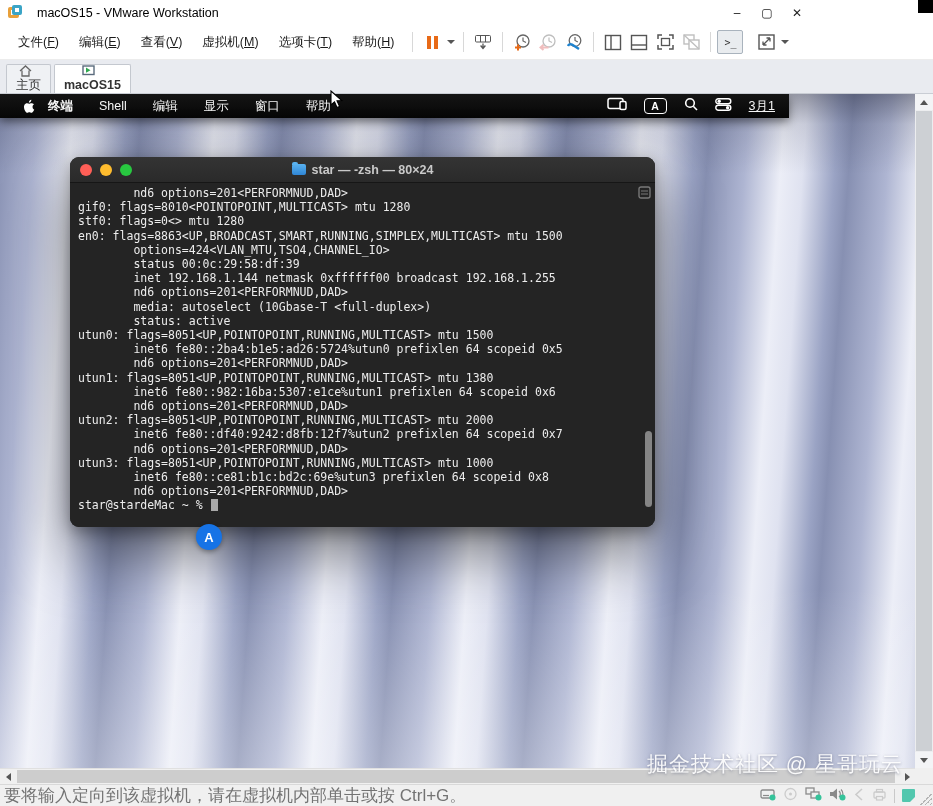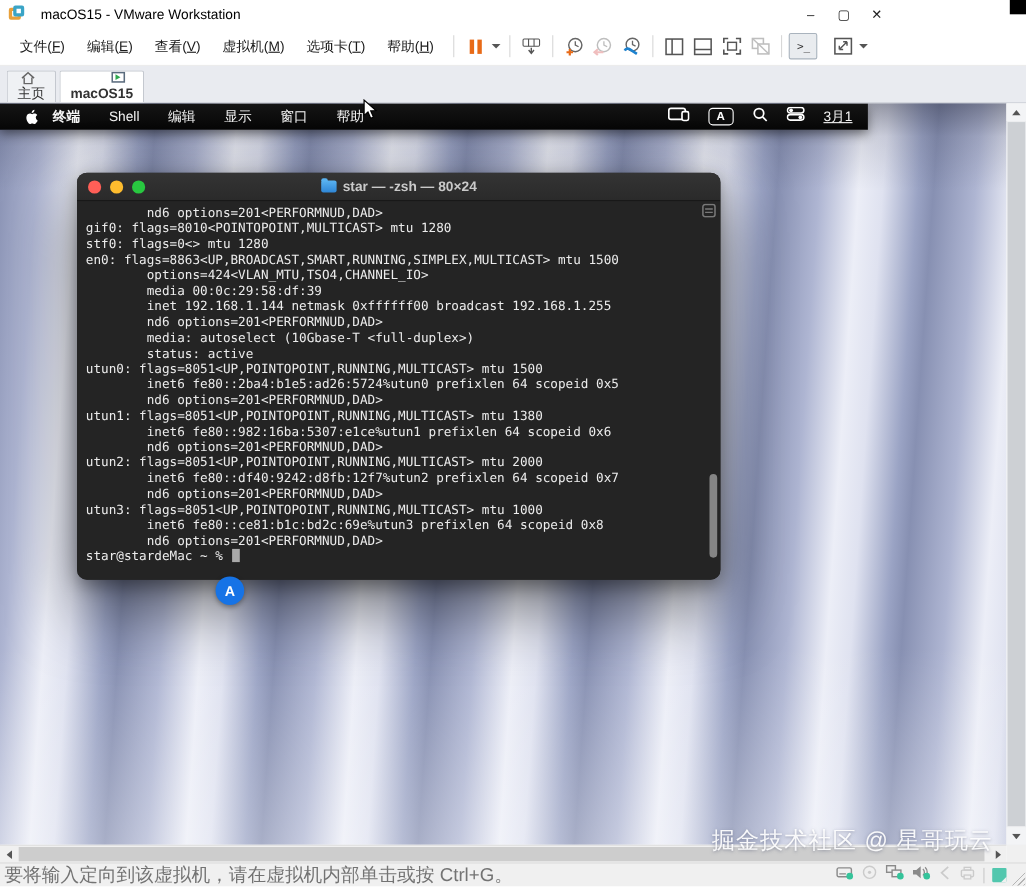--- a/index.html
+++ b/index.html
@@ -22,21 +22,21 @@
   .tb-sep { width:1px; height:20px; background:#d8d8d8; margin:0 6px; }
   .tb-btn { width:26px; height:26px; display:flex; align-items:center; justify-content:center; }
   .tb-caret { width:0; height:0; border-left:4px solid transparent; border-right:4px solid transparent; border-top:4px solid #555; margin:0 2px; }
   .pause-bars { display:flex; gap:3px; }
   .pause-bars i { display:block; width:4px; height:13px; background:#e86a17; }
   .console-btn { width:26px; height:24px; background:#e9ecef; border:1px solid #a9b3bd; border-radius:2px; display:flex; align-items:center; justify-content:center; font-family:"DejaVu Sans Mono",monospace; font-size:10px; color:#333; }
   .dim { opacity:.42; }
 
   .tabbar { left:0; top:60px; width:933px; height:34px; background:#e9ebf0; border-bottom:1px solid #c9cdd4; display:flex; align-items:flex-end; padding-left:6px; }
   .tab { height:29px; display:flex; align-items:center; padding:0 9px; font-size:12.5px; color:#333; border:1px solid #c4c8cf; border-bottom:none; background:#eff1f4; margin-right:3px; border-radius:2px 2px 0 0;flex-direction:column; }
-  .tab.active { background:#fff; font-weight:bold;align-items:flex-end; }
+  .tab.active { background:#fff; font-weight:bold; }
   .tab .close { margin-left:8px; color:#9aa0a8; font-size:12px; font-weight:normal; }
   .tab .ticon { margin-right:6px; display:flex; }
 
   
   .vm-area { left:0; top:94px; width:915px; height:674px; overflow:hidden;
     background-image:
       linear-gradient(180deg, rgba(28,30,46,.40) 0px, rgba(28,30,46,.12) 30px, rgba(0,0,0,0) 80px),
       linear-gradient(0deg, rgba(255,255,255,.28) 0px, rgba(255,255,255,0) 180px),
       repeating-linear-gradient(94deg, #8790b2 0px, #aeb5d2 38px, #eceef7 74px, #dfe2f0 96px, #9aa3c4 128px, #8790b2 142px);
   }
@@ -277,21 +277,21 @@
             <line x1="3" y1="8" x2="10" y2="8" stroke="#787878" stroke-width="1.2"></line>
           </svg>
       </span>
       <div>
 
       <div class="tline">        nd6 options=201&lt;PERFORMNUD,DAD&gt;</div>
           <div class="tline">gif0: flags=8010&lt;POINTOPOINT,MULTICAST&gt; mtu 1280</div>
           <div class="tline">stf0: flags=0&lt;&gt; mtu 1280</div>
           <div class="tline">en0: flags=8863&lt;UP,BROADCAST,SMART,RUNNING,SIMPLEX,MULTICAST&gt; mtu 1500</div>
           <div class="tline">        options=424&lt;VLAN_MTU,TSO4,CHANNEL_IO&gt;</div>
-          <div class="tline">        media 00:0c:29:58:df:39</div>
+          <div class="tline">        status 00:0c:29:58:df:39</div>
           <div class="tline">        inet 192.168.1.144 netmask 0xffffff00 broadcast 192.168.1.255</div>
           <div class="tline">        nd6 options=201&lt;PERFORMNUD,DAD&gt;</div>
           <div class="tline">        media: autoselect (10Gbase-T &lt;full-duplex&gt;)</div>
           <div class="tline">        status: active</div>
           <div class="tline">utun0: flags=8051&lt;UP,POINTOPOINT,RUNNING,MULTICAST&gt; mtu 1500</div>
           <div class="tline">        inet6 fe80::2ba4:b1e5:ad26:5724%utun0 prefixlen 64 scopeid 0x5</div>
           <div class="tline">        nd6 options=201&lt;PERFORMNUD,DAD&gt;</div>
           <div class="tline">utun1: flags=8051&lt;UP,POINTOPOINT,RUNNING,MULTICAST&gt; mtu 1380</div>
           <div class="tline">        inet6 fe80::982:16ba:5307:e1ce%utun1 prefixlen 64 scopeid 0x6</div>
           <div class="tline">        nd6 options=201&lt;PERFORMNUD,DAD&gt;</div>

